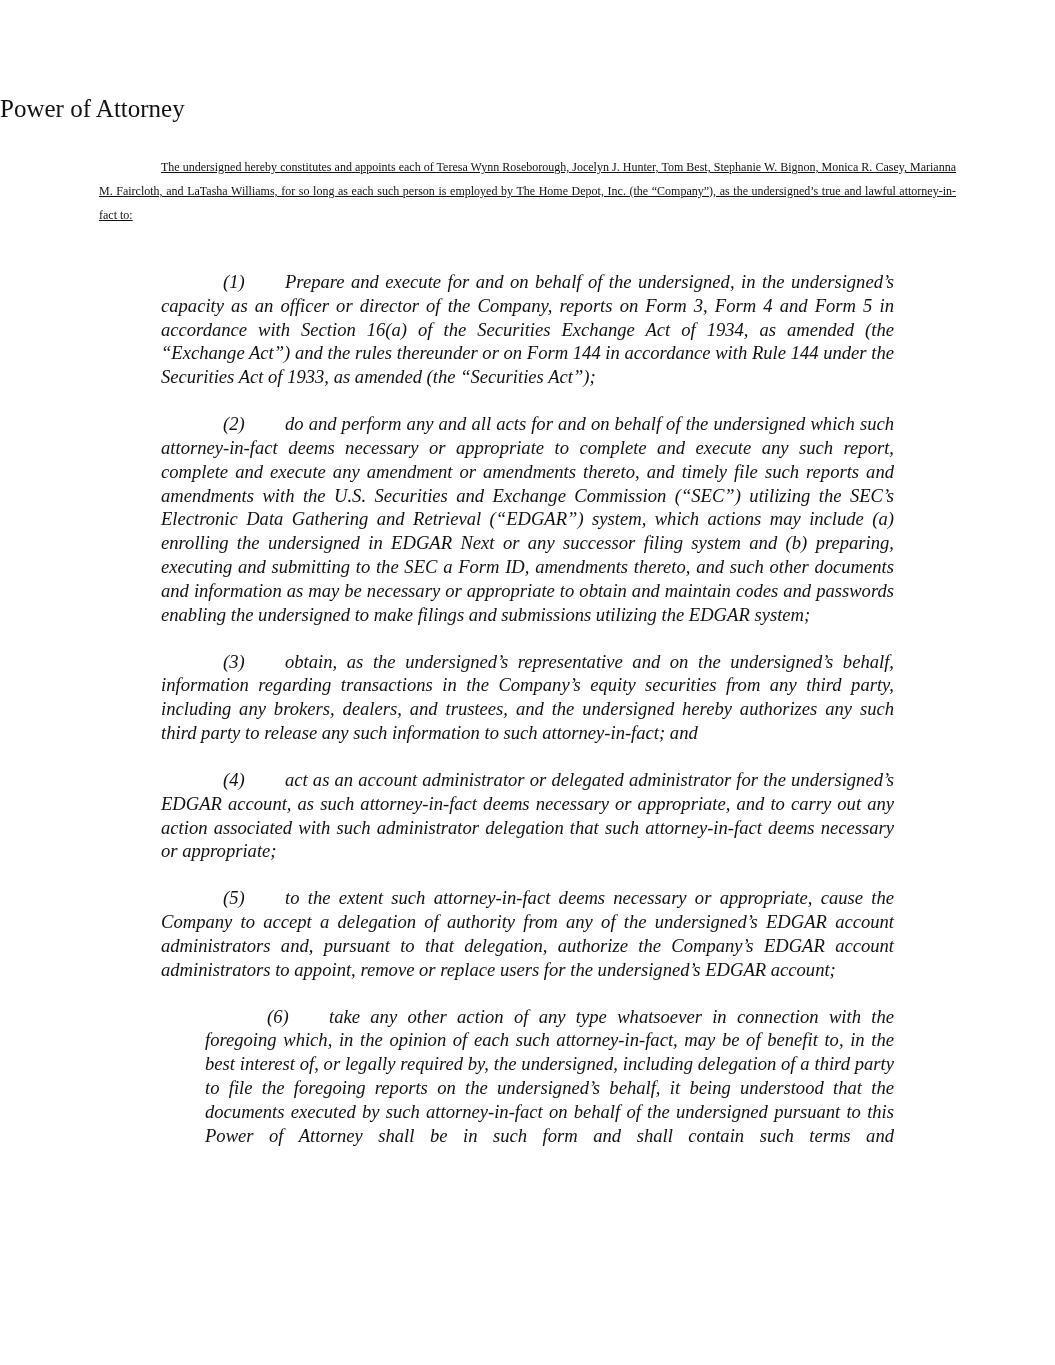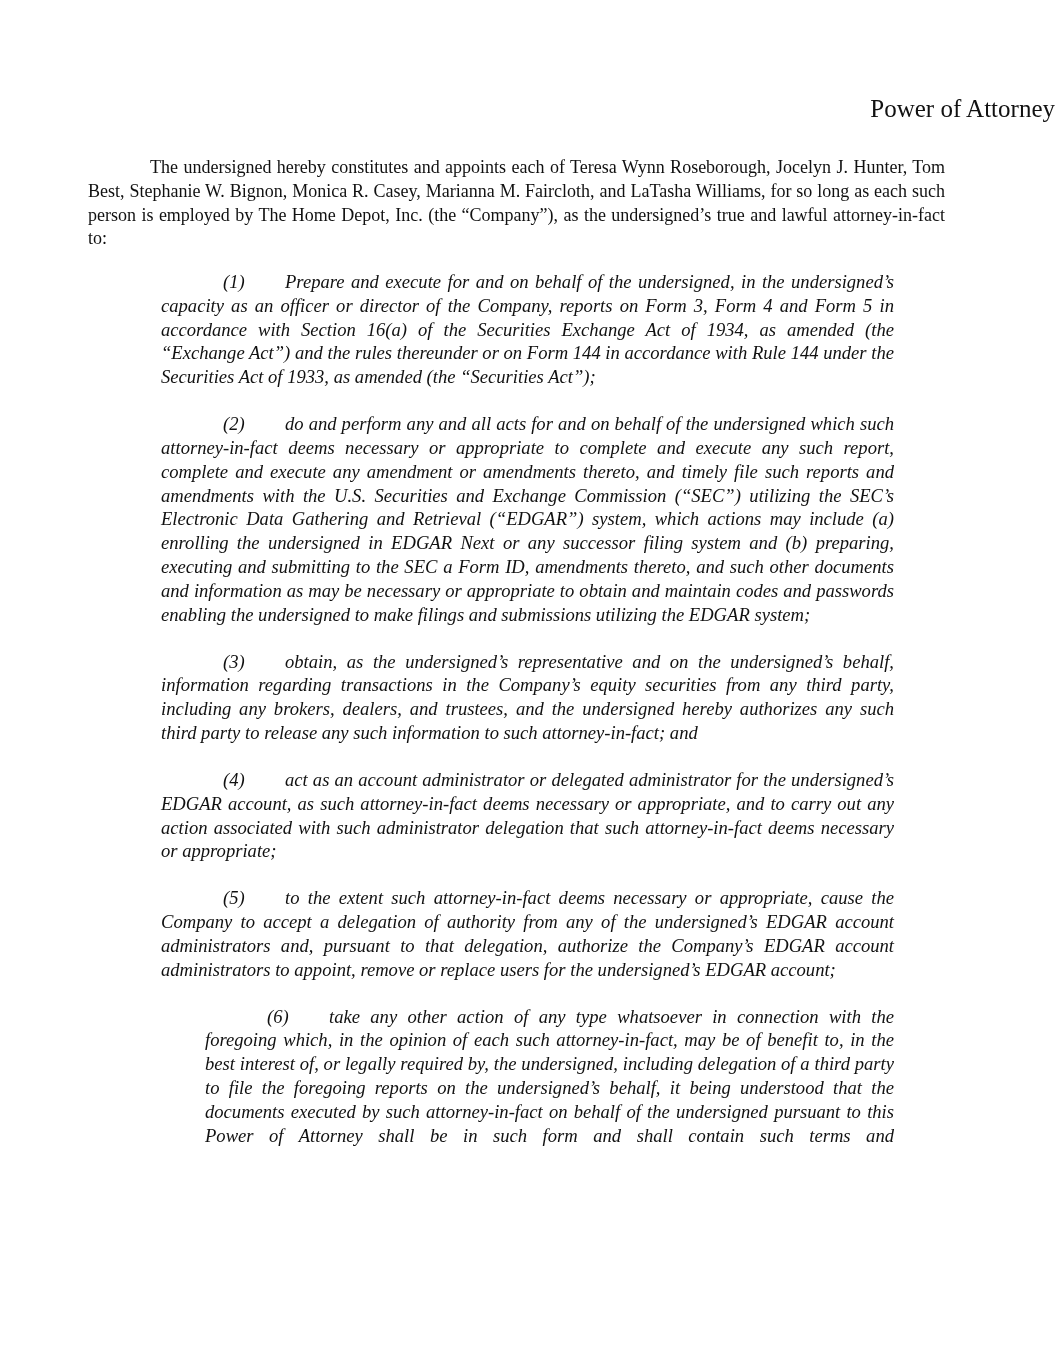--- a/index.html
+++ b/index.html
@@ -3,26 +3,26 @@
 <meta charset="utf-8">
 <style>
   html, body { margin: 0; padding: 0; background: #ffffff; }
   body {
     width: 1055px; height: 1365px; position: relative; overflow: hidden;
     font-family: "Liberation Serif", "DejaVu Serif", serif;
     color: #111111;
   }
   .title {
     position: absolute; top: 94px; left: 0; width: 1055px;
-    text-align: right; font-size: 25px; line-height: 30px;
+    text-align: left; font-size: 25px; line-height: 30px;
   }
   .intro {
-    position: absolute; top: 156px; left: 88px; width: 857px;
-    font-size: 18px; line-height: 23.8px; text-align: justify;
-    text-indent: 62px; margin: 0;
+    position: absolute; top: 156px; left: 99px; width: 857px;
+    font-size: 12px; line-height: 23.8px; text-align: justify;
+    text-indent: 62px; margin: 0; text-decoration: underline;
   }
   .items { position: absolute; top: 270px; left: 161px; width: 733px; font-style: italic; }
   .item {
     font-size: 18.6px; line-height: 23.8px; text-align: justify;
     margin: 0 0 23.2px 0;
   }
   .num { display: inline-block; margin-left: 62px; width: 62px; }
   .item:last-child { text-align-last: justify; margin-left: 44px; }
 </style>
 </head>

